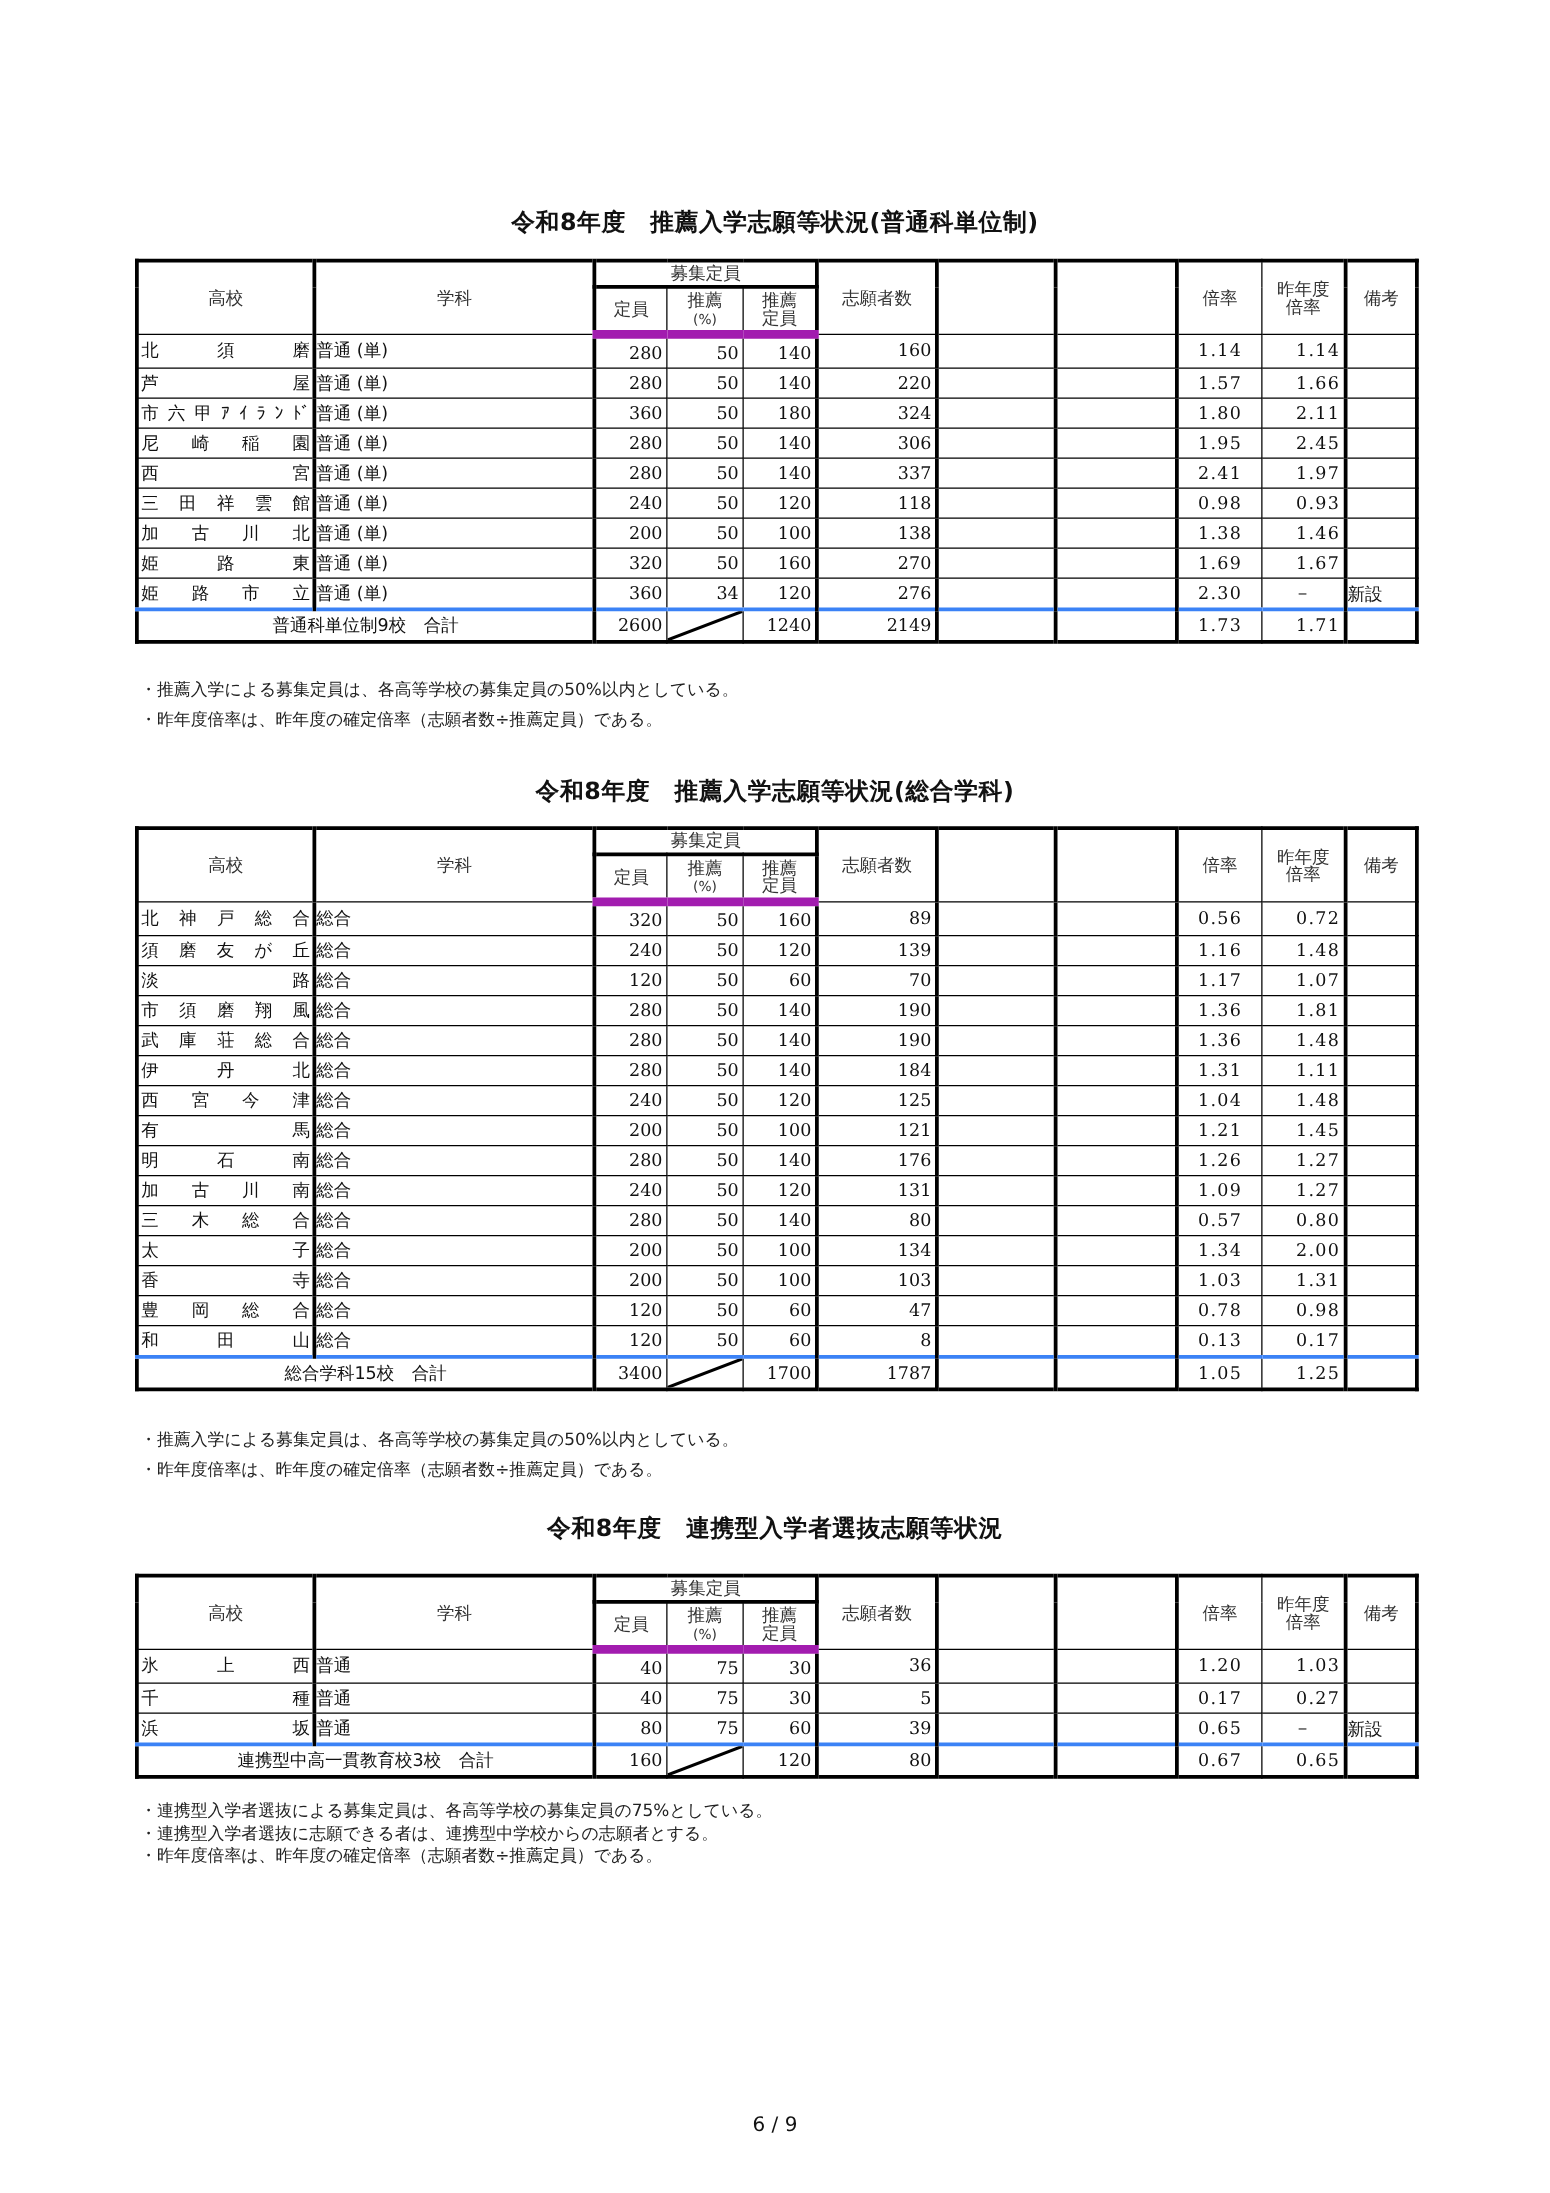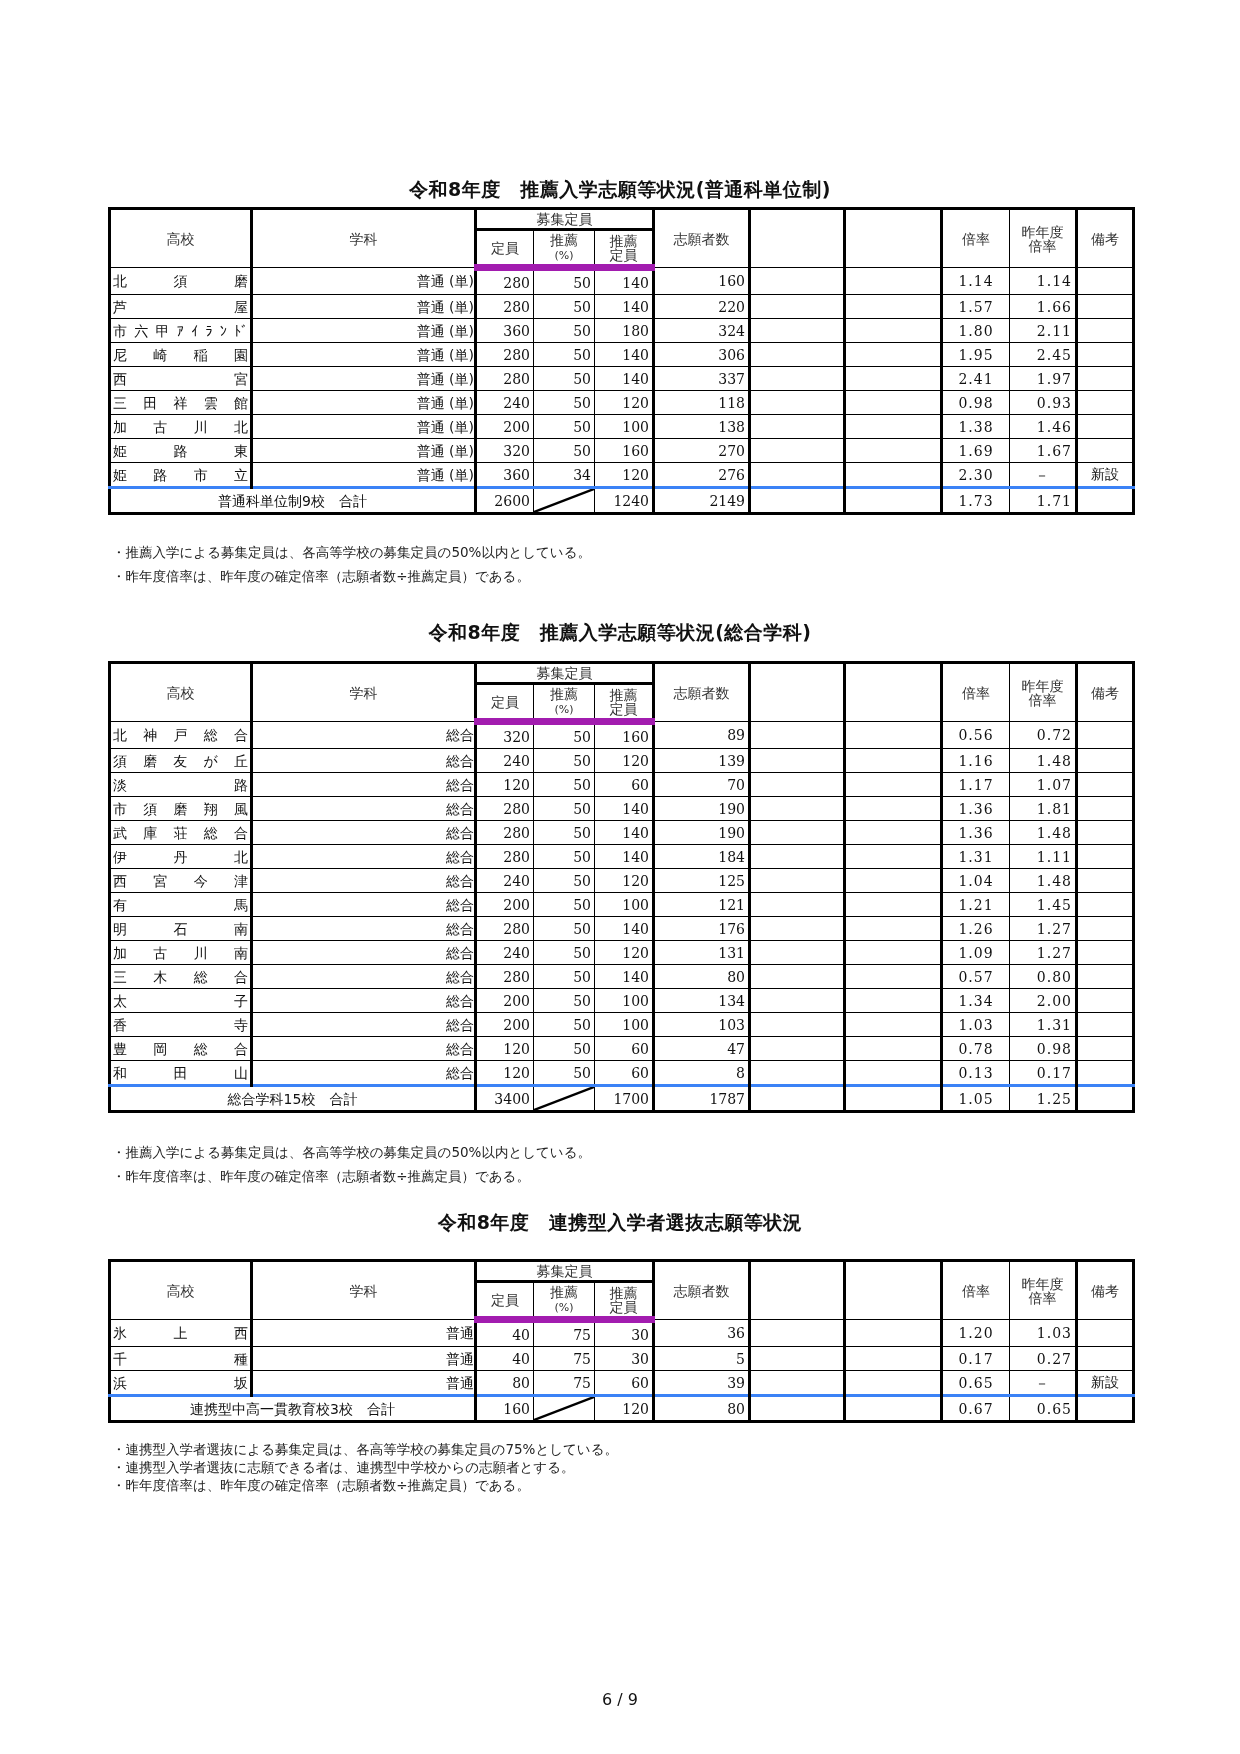--- a/index.html
+++ b/index.html
@@ -9,37 +9,37 @@
   table { border-collapse:collapse; width:1024px; table-layout:fixed; border:3px solid #000; }
   th, td { border:1px solid #000; padding:0; height:23px; font-size:14px; line-height:14px; }
   th { font-family:"DejaVu Sans","Liberation Sans",sans-serif; font-weight:normal; font-size:14px; color:#333; text-align:center; }
   .thick-r { border-right:3px solid #000; }
   thead tr:last-child th, thead tr.hdr-bottom th { border-bottom:7px solid #a21caf; }
   td.num { text-align:right; padding-right:3px; font-family:"DejaVu Serif","Liberation Serif",serif; }
   td.rate { text-align:center; font-family:"DejaVu Serif","Liberation Serif",serif; letter-spacing:1px; }
   td.rate-r { text-align:right; padding-right:3px; font-family:"DejaVu Serif","Liberation Serif",serif; letter-spacing:1px; }
   td.school { font-family:"DejaVu Sans","Liberation Sans",sans-serif; padding:0 2px; }
   td.school .sch { display:flex; justify-content:space-between; }
-  td.subject { text-align:right; font-family:"DejaVu Sans","Liberation Sans",sans-serif; }
-  td.note { text-align:center; font-family:Liberation Serif, serif; }
+  td.subject { text-align:left; font-family:"DejaVu Sans","Liberation Sans",sans-serif; }
+  td.note { text-align:left; font-family:Liberation Sans, sans-serif; }
   td.diag { position:relative; }
   td.diag svg { position:absolute; left:0; top:0; width:100%; height:100%; }
   tr.total td { border-top:3px solid #3b82f6; }
   td.total-label { text-align:center; font-family:"DejaVu Sans","Liberation Sans",sans-serif; }
   .small { font-size:11px; line-height:12px; }
   .notes { position:absolute; left:112px; font-family:"DejaVu Sans","Liberation Sans",sans-serif; font-size:13.5px; color:#222; }
   .notes div { height:24px; line-height:24px; }
   .notes.tight div { height:18px; line-height:18px; }
   .page-num { position:absolute; top:1690px; left:0; width:1240px; text-align:center; font-family:"DejaVu Sans","Liberation Sans",sans-serif; font-size:16px; }
   .hdr2 { line-height:14px; }
 </style>
 </head>
 <body>
 
-<div class="section-title" style="top:165px;margin-top:12px;">令和8年度　推薦入学志願等状況(普通科単位制)</div>
+<div class="section-title" style="top:165px;">令和8年度　推薦入学志願等状況(普通科単位制)</div>
 <div class="section-title" style="top:620px;">令和8年度　推薦入学志願等状況(総合学科)</div>
 <div class="section-title" style="top:1210px;">令和8年度　連携型入学者選抜志願等状況</div>
 
 <div class="tbl-wrap" style="top:207px;">
   <table>
     <colgroup>
       <col style="width:142px">
         <col style="width:224px">
         <col style="width:58px">
         <col style="width:61px">

